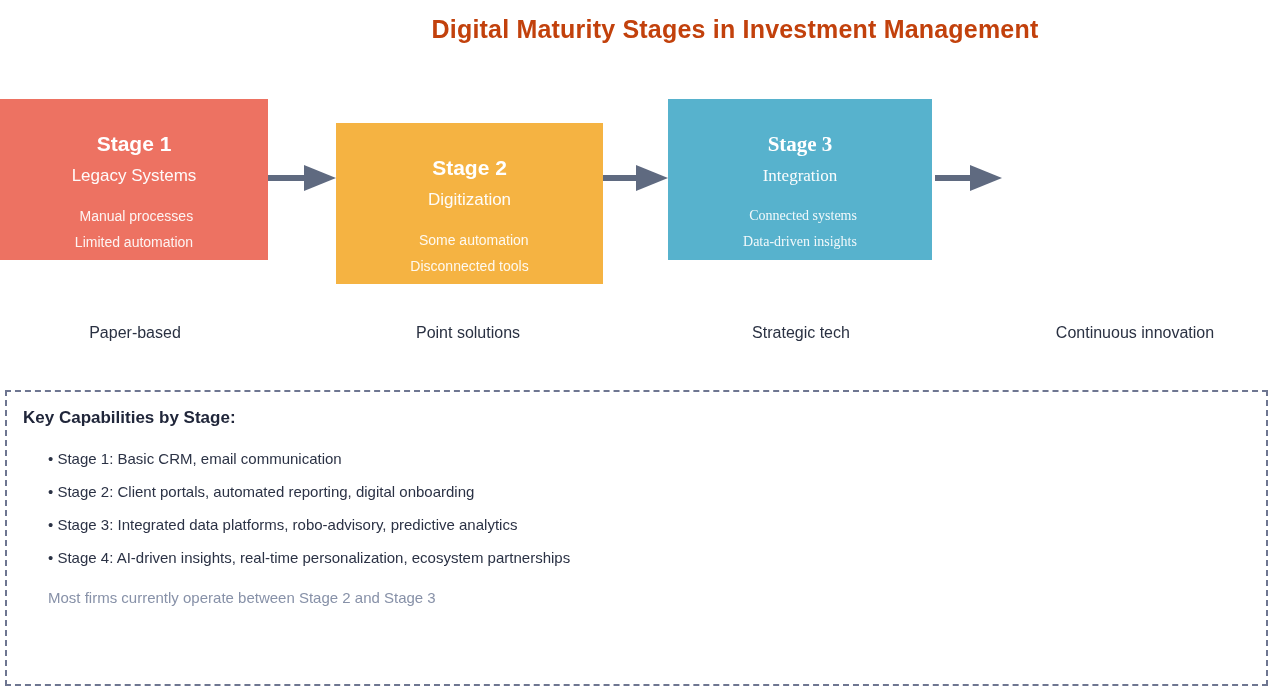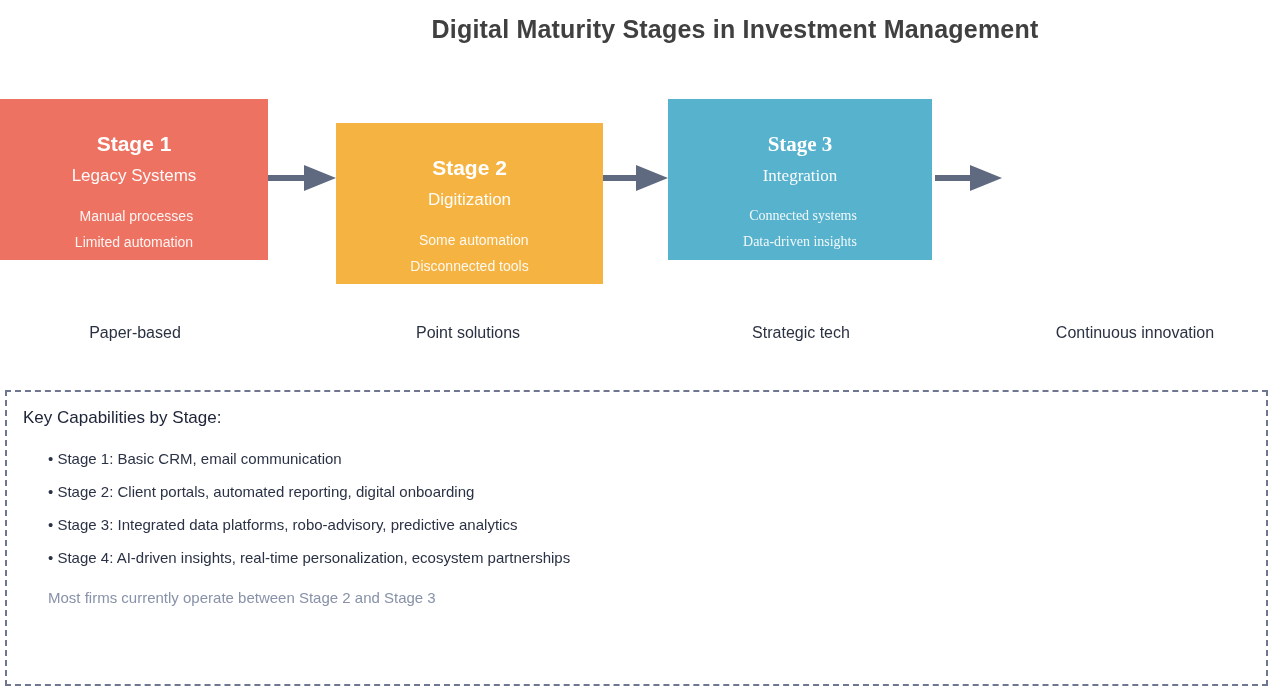--- a/index.html
+++ b/index.html
@@ -8,21 +8,21 @@
     background:#ffffff;
     font-family:"Liberation Sans", sans-serif;
     position:relative;
     overflow:hidden;
   }
   .canvas{position:absolute;inset:0;}
 
   .page-title{
     position:absolute;top:-2px;left:735px;
     transform:translateX(-50%);
-    font-size:25px;font-weight:700;color:#404040;
+    font-size:25px;font-weight:700;color:#c2410c;
     white-space:nowrap;letter-spacing:.2px;
   }
 
   .stage{
     position:absolute;top:99px;height:161px;
     color:#ffffff;text-align:right;
     display:flex;flex-direction:column;align-items:center;
     box-sizing:border-box;
   }
   .stage-0{left:0;width:268px;}
@@ -61,21 +61,21 @@
   .label-3{left:1135px;}
 
   .capabilities{
     position:absolute;left:5px;top:390px;
     width:1263px;height:296px;
     border:2px dashed #6e7691;
     box-sizing:border-box;background:#ffffff;
   }
   .cap-heading{
     margin:16px 0 0 16px;
-    font-size:17px;font-weight:400;color:#20263a;
+    font-size:17px;font-weight:700;color:#20263a;
   }
   .cap-list{margin:22px 0 0 41px;}
   .cap-item{
     font-size:15px;color:#2b3245;line-height:18px;
     margin-bottom:15px;
   }
   .cap-note{
     margin:22px 0 0 41px;
     font-size:15px;color:#8791a8;
   }

